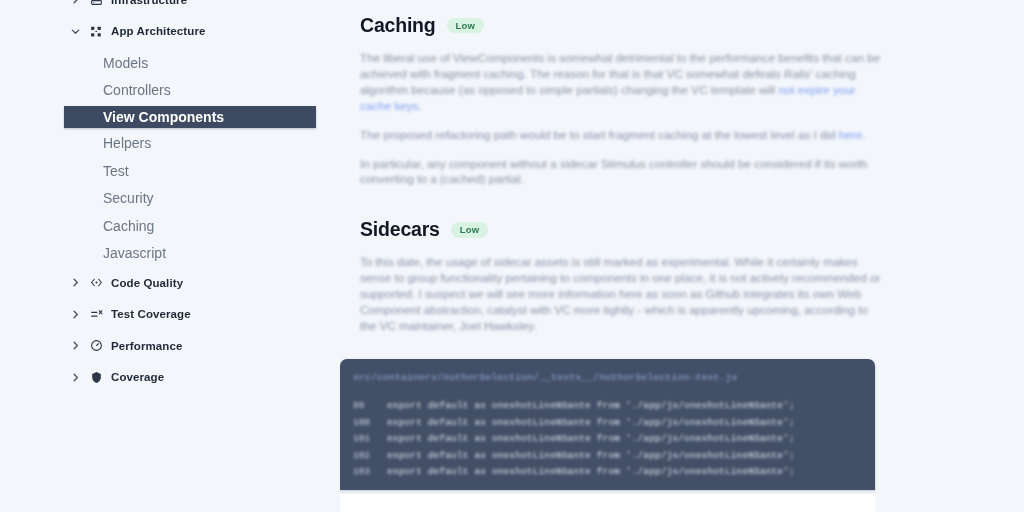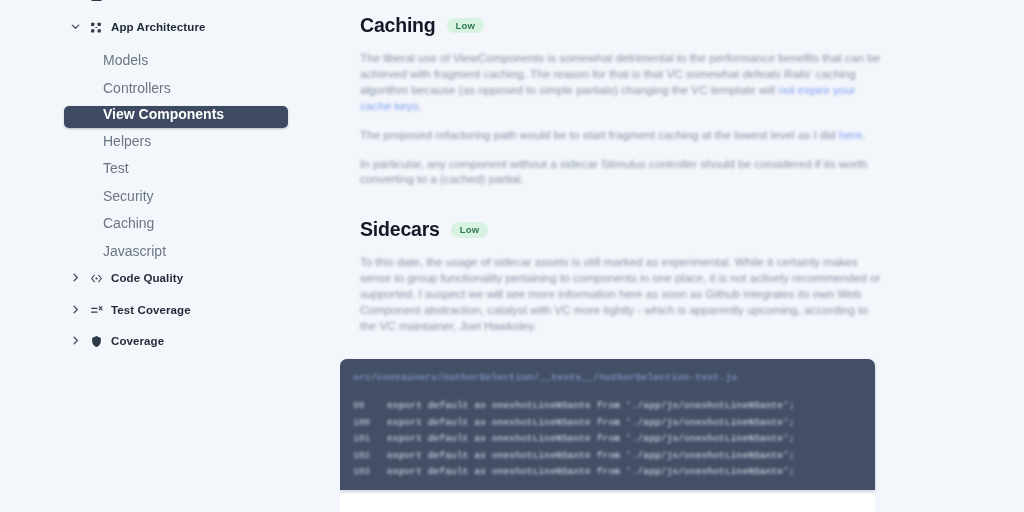--- a/index.html
+++ b/index.html
@@ -31,21 +31,21 @@
     background: #f3f6fb;
     padding-top: 0;
     position: relative;
   }
 
   .nav-list { list-style: none; }
 
   .nav-row {
     position: relative;
     display: flex;
-    align-items: flex-start;
+    align-items: center;
     height: 21.5px;
     margin-bottom: 0;
     padding-left: 64px;
     cursor: pointer;
   }
 
   .nav-row.group { padding-left: 64px; }
 
   .chevron {
     position: absolute;
@@ -85,23 +85,23 @@
     font-size: 14px;
     font-weight: normal;
     color: #6b7685;
     white-space: nowrap;
   }
 
   .nav-row.child { height: 21.5px; }
 
   .nav-row.selected {
     background: #3e4a61;
-    border-radius: 5px;
+    border-radius: 0;
     margin-left: 0;
-    width: 224px;
+    width: 252px;
     margin-left: 0;
     box-shadow: 0 1px 2px rgba(20,30,50,.25);
   }
   .nav-row.selected .child-label {
     color: #ffffff;
     font-weight: bold;
   }
   .sp-5  { margin-top: 5px; }
   .sp-6  { margin-top: 6px; }
   .sp-8  { margin-top: 8px; }
@@ -312,20 +312,34 @@
           <svg width="13" height="13" viewBox="0 0 24 24" fill="none" stroke="currentColor" stroke-width="2" stroke-linecap="round">
               <line x1="3" y1="8" x2="13" y2="8"></line>
               <line x1="3" y1="15" x2="13" y2="15"></line>
               <line x1="17" y1="5" x2="22" y2="11"></line>
               <line x1="22" y1="5" x2="17" y2="11"></line>
             </svg>
         </span>
         <span class="grp-label">Test Coverage</span>
       </li>
 
+      <li class="nav-row group sp-10">
+        <span class="chevron">
+          <svg width="11" height="11" viewBox="0 0 24 24" fill="none" stroke="currentColor" stroke-width="3" stroke-linecap="round" stroke-linejoin="round">
+              <polyline points="9 5 16 12 9 19"></polyline>
+            </svg>
+        </span>
+        <span class="grp-icon">
+          <svg width="13" height="13" viewBox="0 0 24 24" fill="none" stroke="currentColor" stroke-width="2" stroke-linecap="round">
+              <circle cx="12" cy="12" r="9"></circle>
+              <line x1="12" y1="12" x2="16" y2="8.5"></line>
+            </svg>
+        </span>
+        <span class="grp-label">Performance</span>
+      </li>
 
       <li class="nav-row group sp-10">
         <span class="chevron">
           <svg width="11" height="11" viewBox="0 0 24 24" fill="none" stroke="currentColor" stroke-width="3" stroke-linecap="round" stroke-linejoin="round">
               <polyline points="9 5 16 12 9 19"></polyline>
             </svg>
         </span>
         <span class="grp-icon">
           <svg width="13" height="13" viewBox="0 0 24 24" fill="currentColor">
               <path d="M12 2l8 3.5v6c0 5-3.4 9.3-8 10.5C7.4 20.8 4 16.5 4 11.5v-6L12 2z"></path>

